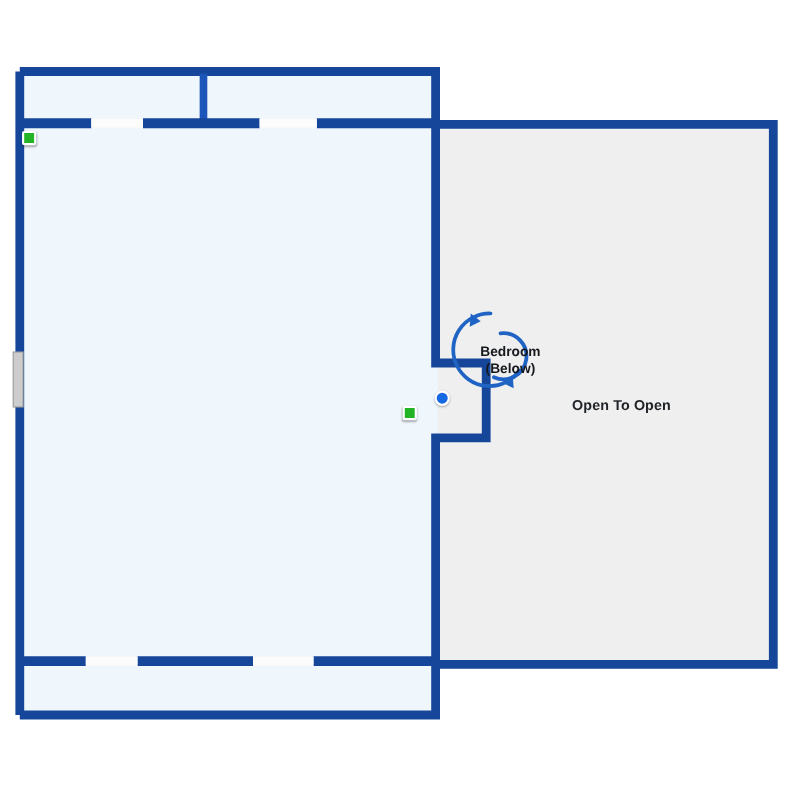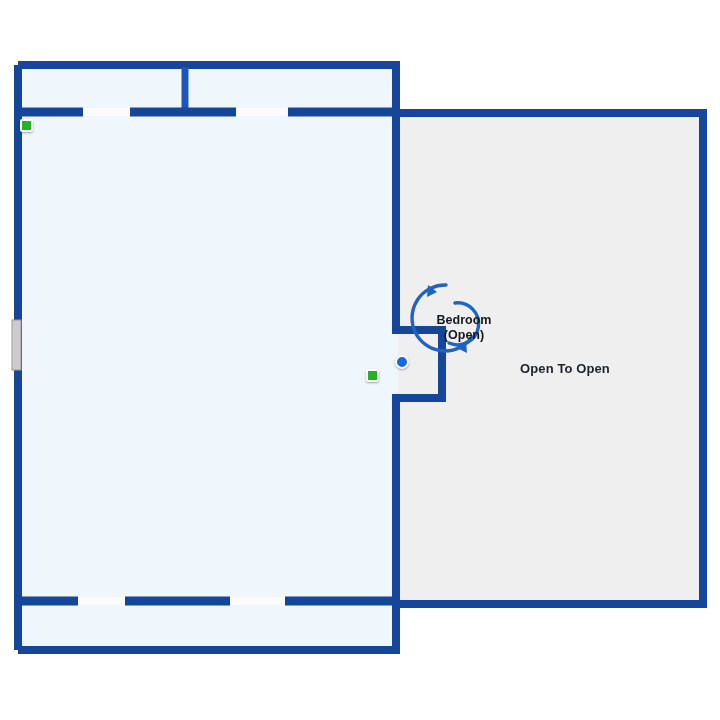--- a/index.html
+++ b/index.html
@@ -126,20 +126,20 @@
 
   </svg>
 
 
   <div class="room-label" style="left:465px; top:361px; width:200px;">
     <div class="room-name">Open To Open</div>
   </div>
 
   <div class="stairs-label" style="left:409px; top:313px; width:110px;">
     <div>Bedroom</div>
-    <div>(Open)</div>
+    <div>(Below)</div>
   </div>
 
   <div class="marker-square" style="left:20px; top:119px;"></div>
   <div class="marker-square" style="left:366px; top:369px;"></div>
   <div class="marker-dot" style="left:395px; top:355px;"></div>
 
 </div>
 
 </body></html>

